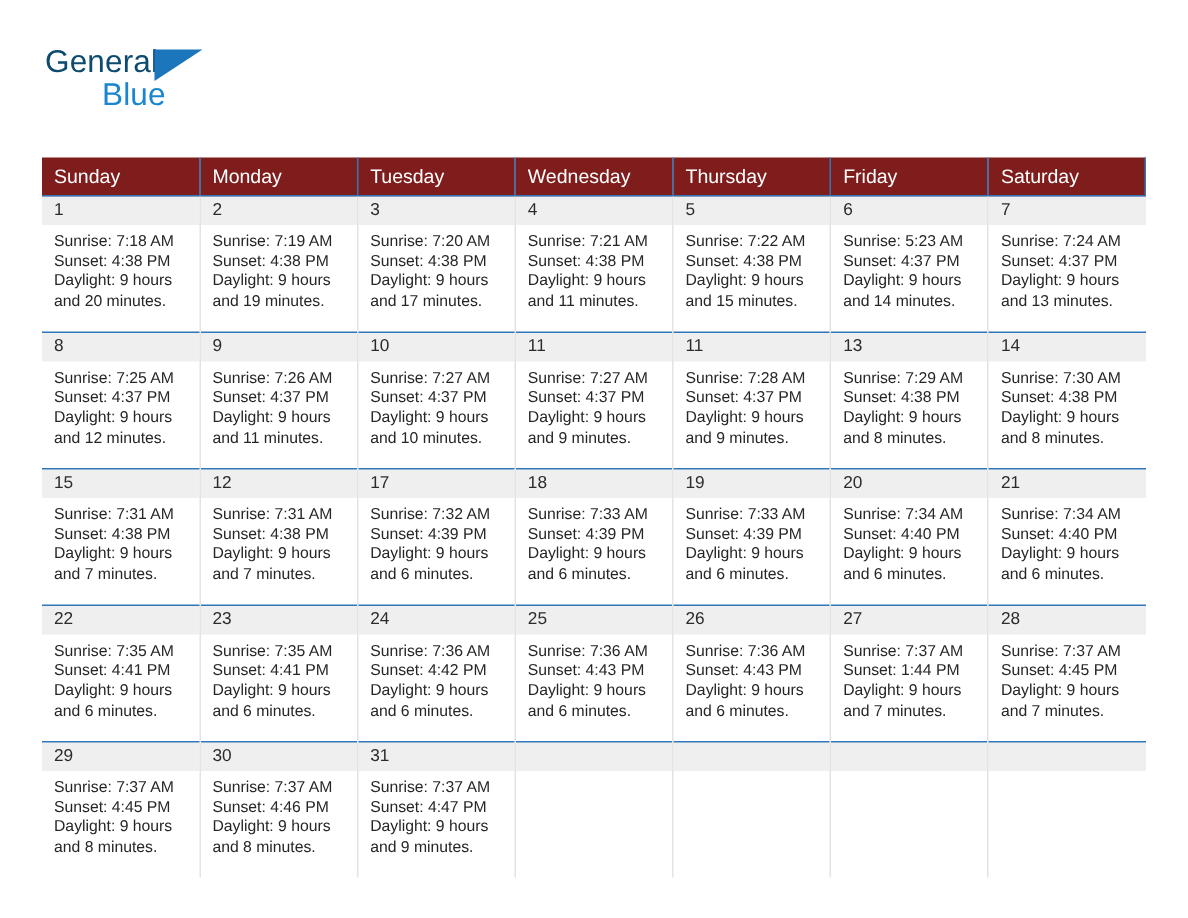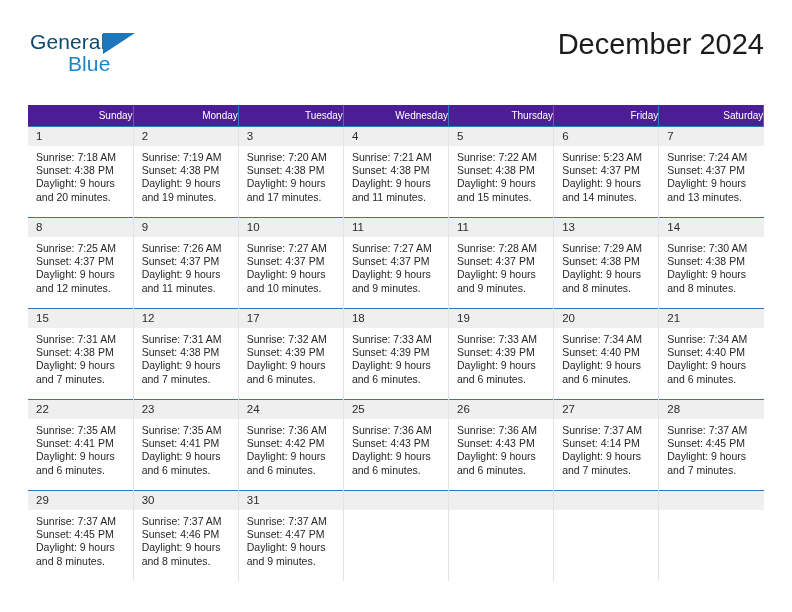--- a/index.html
+++ b/index.html
@@ -87,25 +87,25 @@
   
   .calendar {
     position: absolute;
     left: 28px;
     top: 105px;
     width: 736px;
     border-collapse: collapse;
     table-layout: fixed;
   }
   .calendar th {
-    background: #4c1d95;
+    background: #7f1d1d;
     color: #ffffff;
-    font-size: 10px;
+    font-size: 13px;
     font-weight: normal;
-    text-align: right;
+    text-align: left;
     padding: 5px 0 5px 8px;
     height: 10px;
     border-right: 1px solid #3076b8;
   }
   .calendar col { width: 105.14px; }
 
   .week-row > td {
     padding: 0;
     vertical-align: top;
     border-right: 1px solid #e3e3e3;
@@ -142,21 +142,20 @@
 
   <div class="header">
 
     <div class="brand">
       <span class="brand-general">General</span>
       <span class="brand-triangle"></span>
       <span class="brand-blue">Blue</span>
     </div>
 
     <div class="title-block">
-      <div class="cal-title">December 2024</div>
     </div>
 
   </div>
 
   <table class="calendar">
     <colgroup>
       <col>
         <col>
         <col>
         <col>
@@ -418,21 +417,21 @@
             <div>Sunrise: 7:36 AM</div>
             <div>Sunset: 4:43 PM</div>
             <div>Daylight: 9 hours</div>
             <div>and 6 minutes.</div>
           </div>
         </td>
         <td class="cell">
           <div class="daynum">27</div>
           <div class="cell-body">
             <div>Sunrise: 7:37 AM</div>
-            <div>Sunset: 4:14 PM</div>
+            <div>Sunset: 1:44 PM</div>
             <div>Daylight: 9 hours</div>
             <div>and 7 minutes.</div>
           </div>
         </td>
         <td class="cell">
           <div class="daynum">28</div>
           <div class="cell-body">
             <div>Sunrise: 7:37 AM</div>
             <div>Sunset: 4:45 PM</div>
             <div>Daylight: 9 hours</div>

